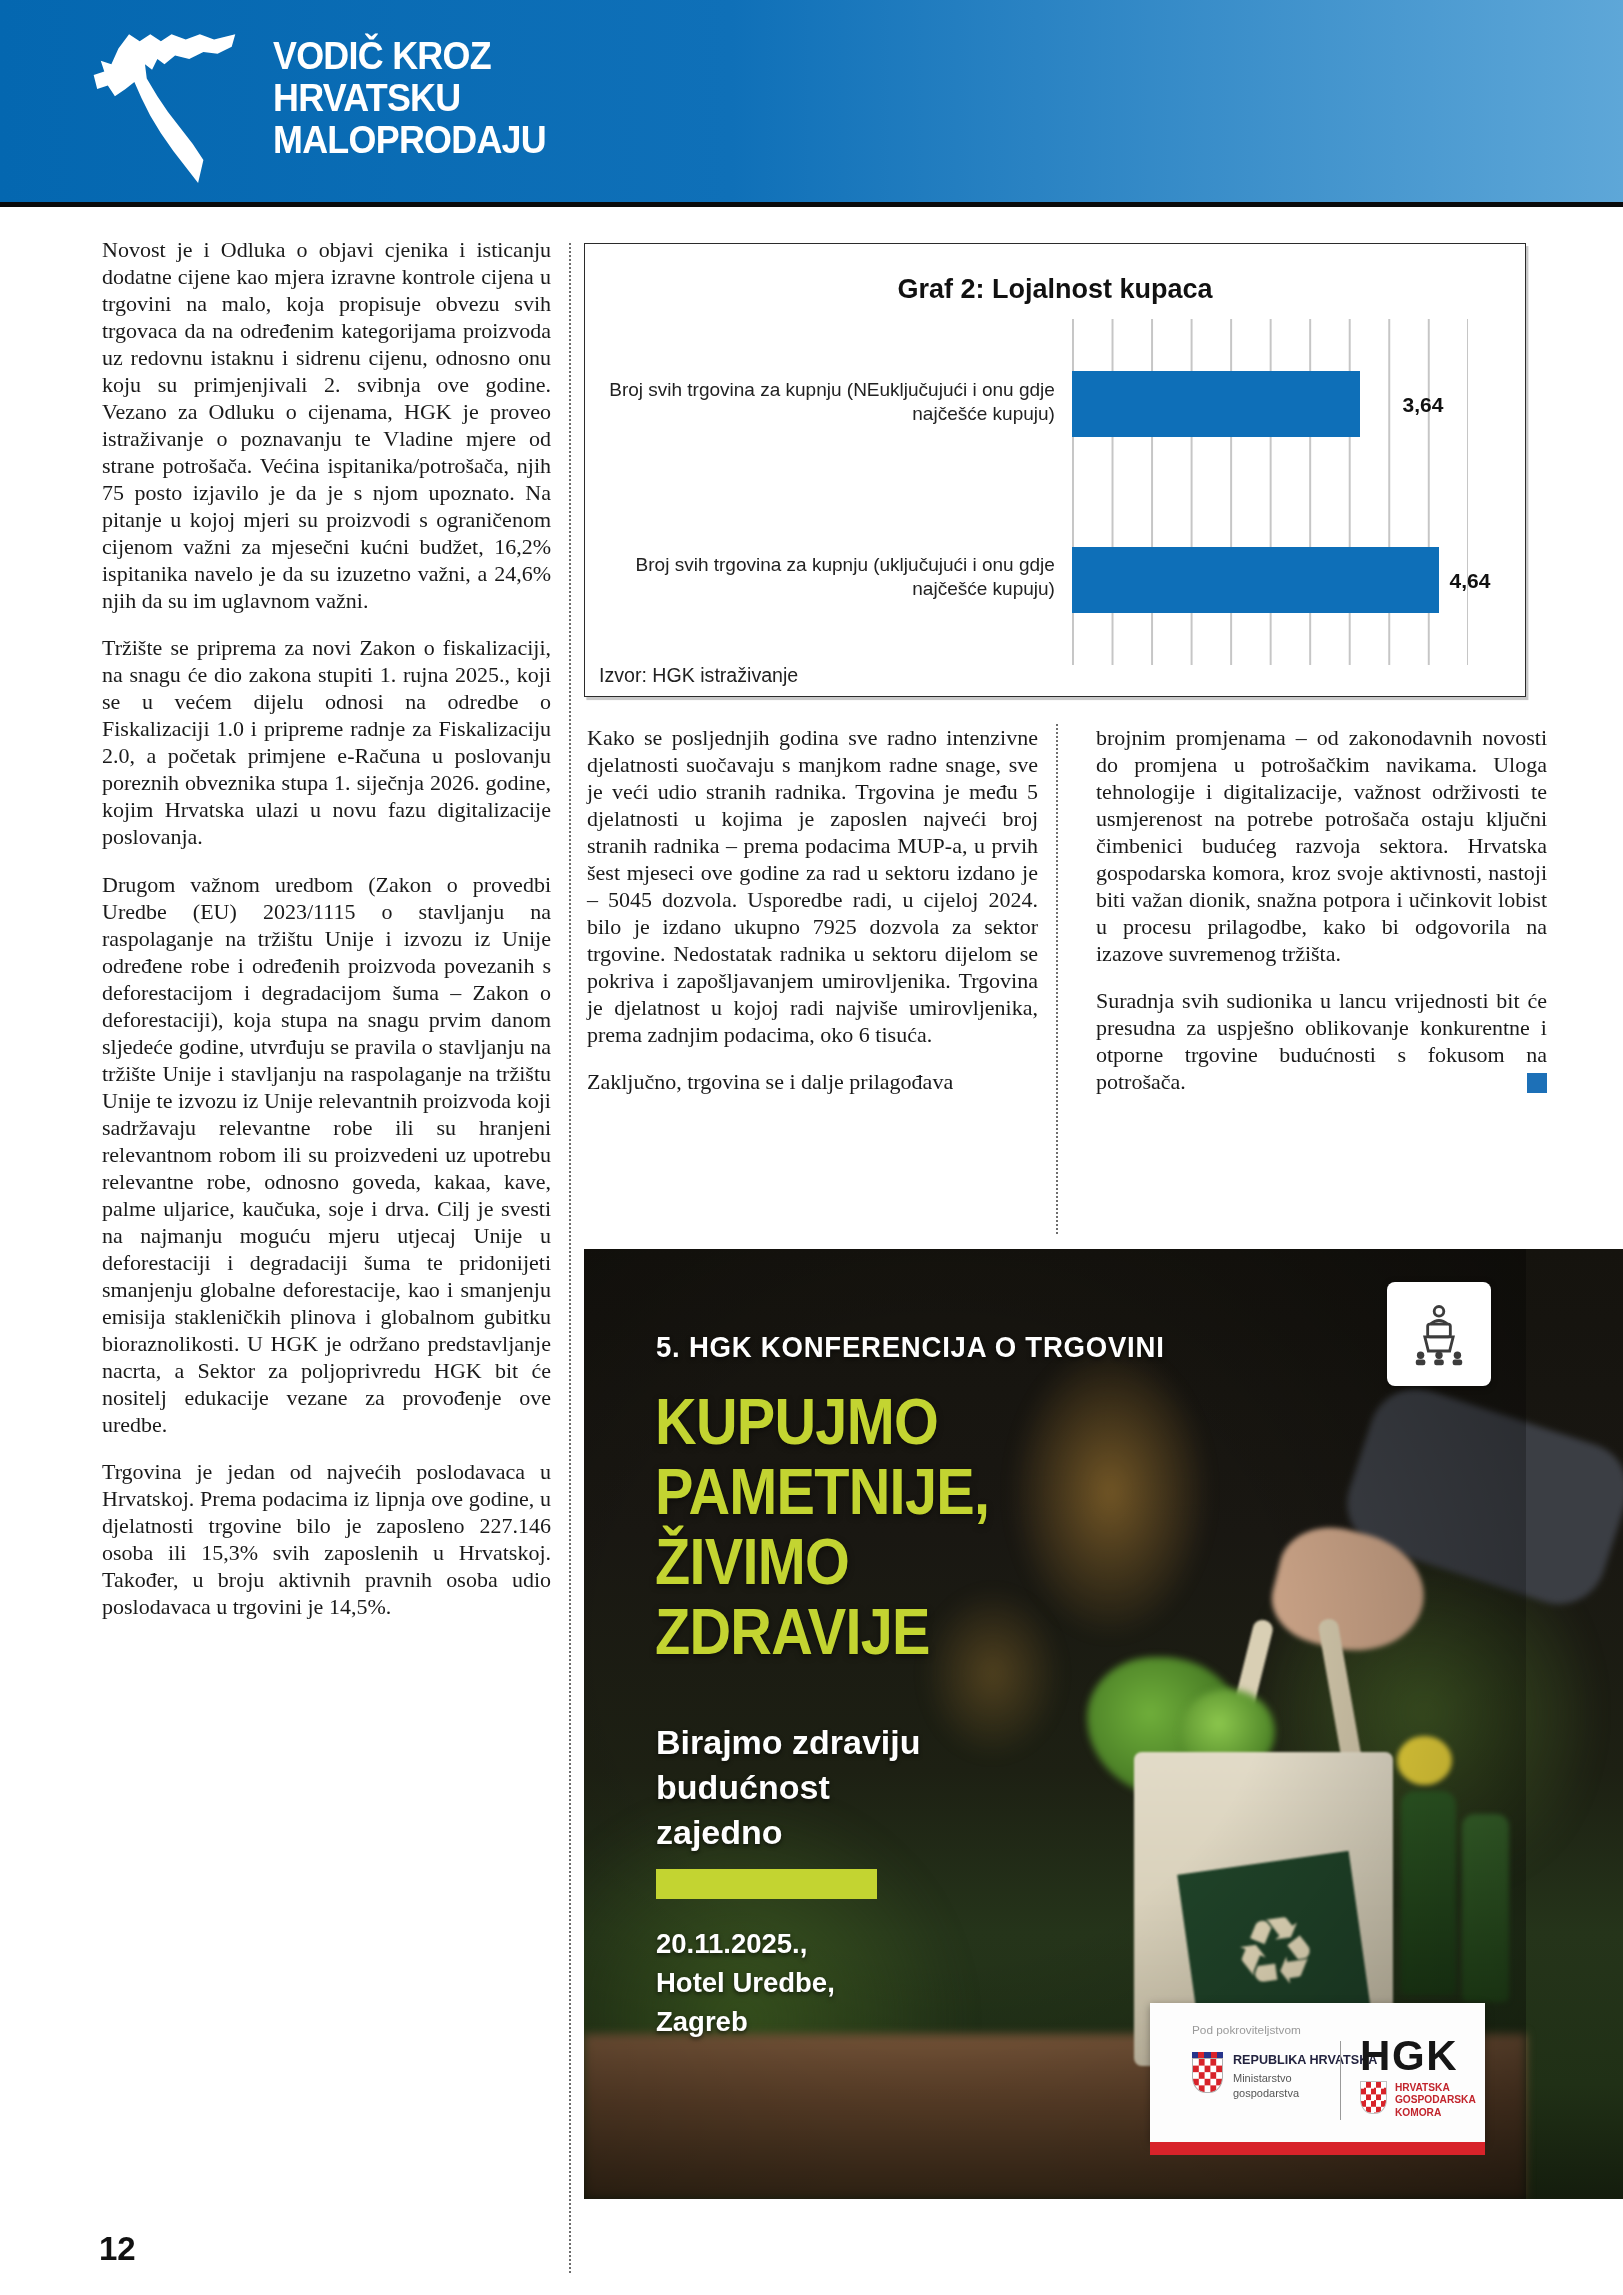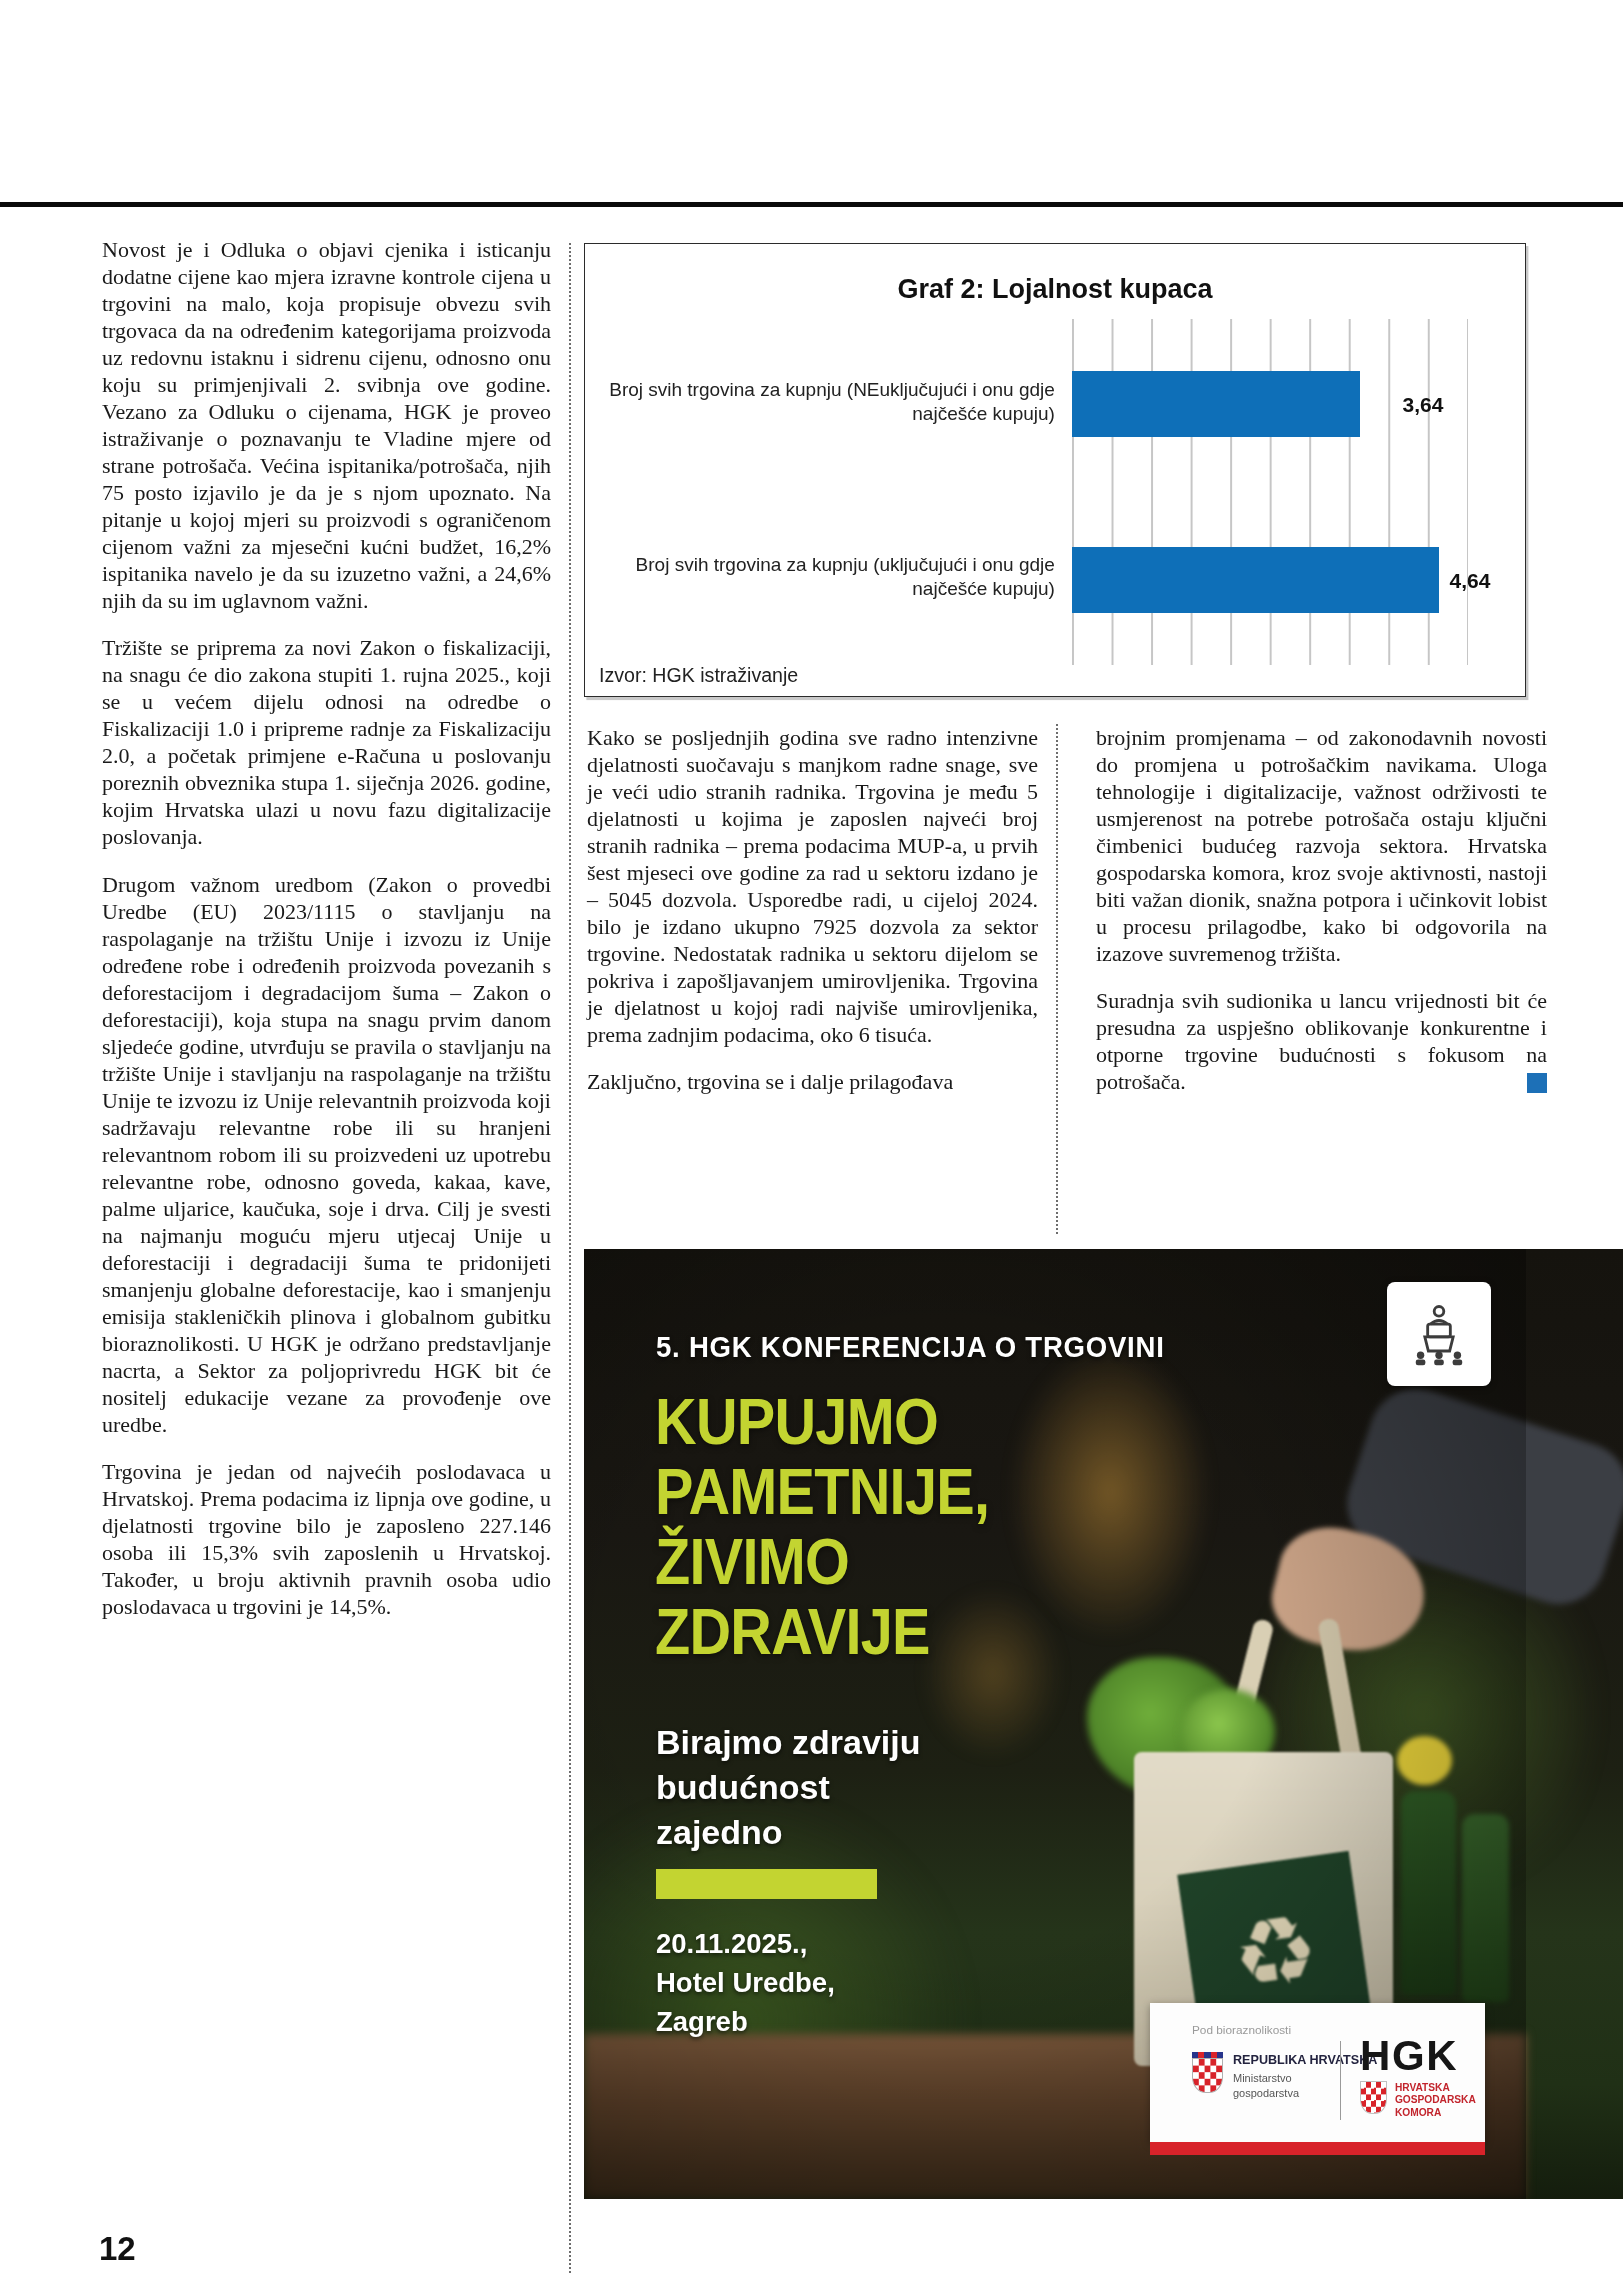--- a/index.html
+++ b/index.html
@@ -113,20 +113,33 @@
   .hgk-shield{width:27px;height:33px;border-radius:0 0 45% 45%;
           background-image:repeating-conic-gradient(#d8232a 0 90deg,#ffffff 0 180deg);background-size:40% 40%;
           border:0.8px solid #c0c0c0;box-sizing:border-box;}
   .hgk-name{font-size:10.2px;font-weight:700;color:#c2242c;line-height:12.6px;padding-top:0.8px;}
 </style>
 </head>
 <body>
 
 <div class="page">
 
+  <div class="banner">
+    <svg class="logo-map" viewBox="0 0 100 100">
+      <polygon fill="#ffffff" points="
+        28,12 34,16 40,12 46,16 52,12 60,15 68,12 76,15 88,12 86,19 78,23 70,22 62,26 54,24
+        48,29 44,26 41,32 37,29 38,37 44,47 50,56 57,65 64,74 70,83 67,96 60,87 53,78 46,68
+        40,58 35,48 31,39 26,43 20,47 16,41 10,43 8,35 14,33 12,27 18,29 22,20"></polygon>
+    </svg>
+    <div class="header-title">
+      <div>VODIČ KROZ</div>
+      <div>HRVATSKU</div>
+      <div>MALOPRODAJU</div>
+    </div>
+  </div>
   <div class="banner-rule"></div>
 
   <div class="divider divider1"></div>
   <div class="divider divider2"></div>
 
   <div class="col col1">
     <p>Novost je i Odluka o objavi cjenika i isticanju dodatne cijene kao mjera izravne kontrole cijena u trgovini na malo, koja propisuje obvezu svih trgovaca da na određenim kategorijama proizvoda uz redovnu istaknu i sidrenu cijenu, odnosno onu koju su primjenjivali 2. svibnja ove godine. Vezano za Odluku o cijenama, HGK je proveo istraživanje o poznavanju te Vladine mjere od strane potrošača. Većina ispitanika/potrošača, njih 75 posto izjavilo je da je s njom upoznato. Na pitanje u kojoj mjeri su proizvodi s ograničenom cijenom važni za mjesečni kućni budžet, 16,2% ispitanika navelo je da su izuzetno važni, a 24,6% njih da su im uglavnom važni.</p>
     <p>Tržište se priprema za novi Zakon o fiskalizaciji, na snagu će dio zakona stupiti 1. rujna 2025., koji se u većem dijelu odnosi na odredbe o Fiskalizaciji 1.0 i pripreme radnje za Fiskalizaciju 2.0, a početak primjene e-Računa u poslovanju poreznih obveznika stupa 1. siječnja 2026. godine, kojim Hrvatska ulazi u novu fazu digitalizacije poslovanja.</p>
     <p>Drugom važnom uredbom (Zakon o provedbi Uredbe (EU) 2023/1115 o stavljanju na raspolaganje na tržištu Unije i izvozu iz Unije određene robe i određenih proizvoda povezanih s deforestacijom i degradacijom šuma – Zakon o deforestaciji), koja stupa na snagu prvim danom sljedeće godine, utvrđuju se pravila o stavljanju na tržište Unije i stavljanju na raspolaganje na tržištu Unije te izvozu iz Unije relevantnih proizvoda koji sadržavaju relevantne robe ili su hranjeni relevantnom robom ili su proizvedeni uz upotrebu relevantne robe, odnosno goveda, kakaa, kave, palme uljarice, kaučuka, soje i drva. Cilj je svesti na najmanju moguću mjeru utjecaj Unije u deforestaciji i degradaciji šuma te pridonijeti smanjenju globalne deforestacije, kao i smanjenju emisija stakleničkih plinova i globalnom gubitku bioraznolikosti. U HGK je održano predstavljanje nacrta, a Sektor za poljoprivredu HGK bit će nositelj edukacije vezane za provođenje ove uredbe.</p>
     <p>Trgovina je jedan od najvećih poslodavaca u Hrvatskoj. Prema podacima iz lipnja ove godine, u djelatnosti trgovine bilo je zaposleno 227.146 osoba ili 15,3% svih zaposlenih u Hrvatskoj. Također, u broju aktivnih pravnih osoba udio poslodavaca u trgovini je 14,5%.</p>
@@ -209,21 +222,21 @@
       <div>zajedno</div>
     </div>
     <div class="poster-accent-bar"></div>
     <div class="poster-event">
       <div>20.11.2025.,</div>
       <div>Hotel Uredbe,</div>
       <div>Zagreb</div>
     </div>
 
     <div class="sponsor">
-      <div class="sponsor-label">Pod bioraznolikosti</div>
+      <div class="sponsor-label">Pod pokroviteljstvom</div>
       <div class="coa">
         <div class="coa-crown"></div>
         <div class="coa-shield"></div>
       </div>
       <div class="gov-text">
         <div class="gov-name">REPUBLIKA HRVATSKA</div>
         <div class="gov-dept">
           <div>Ministarstvo</div>
           <div>gospodarstva</div>
         </div>

